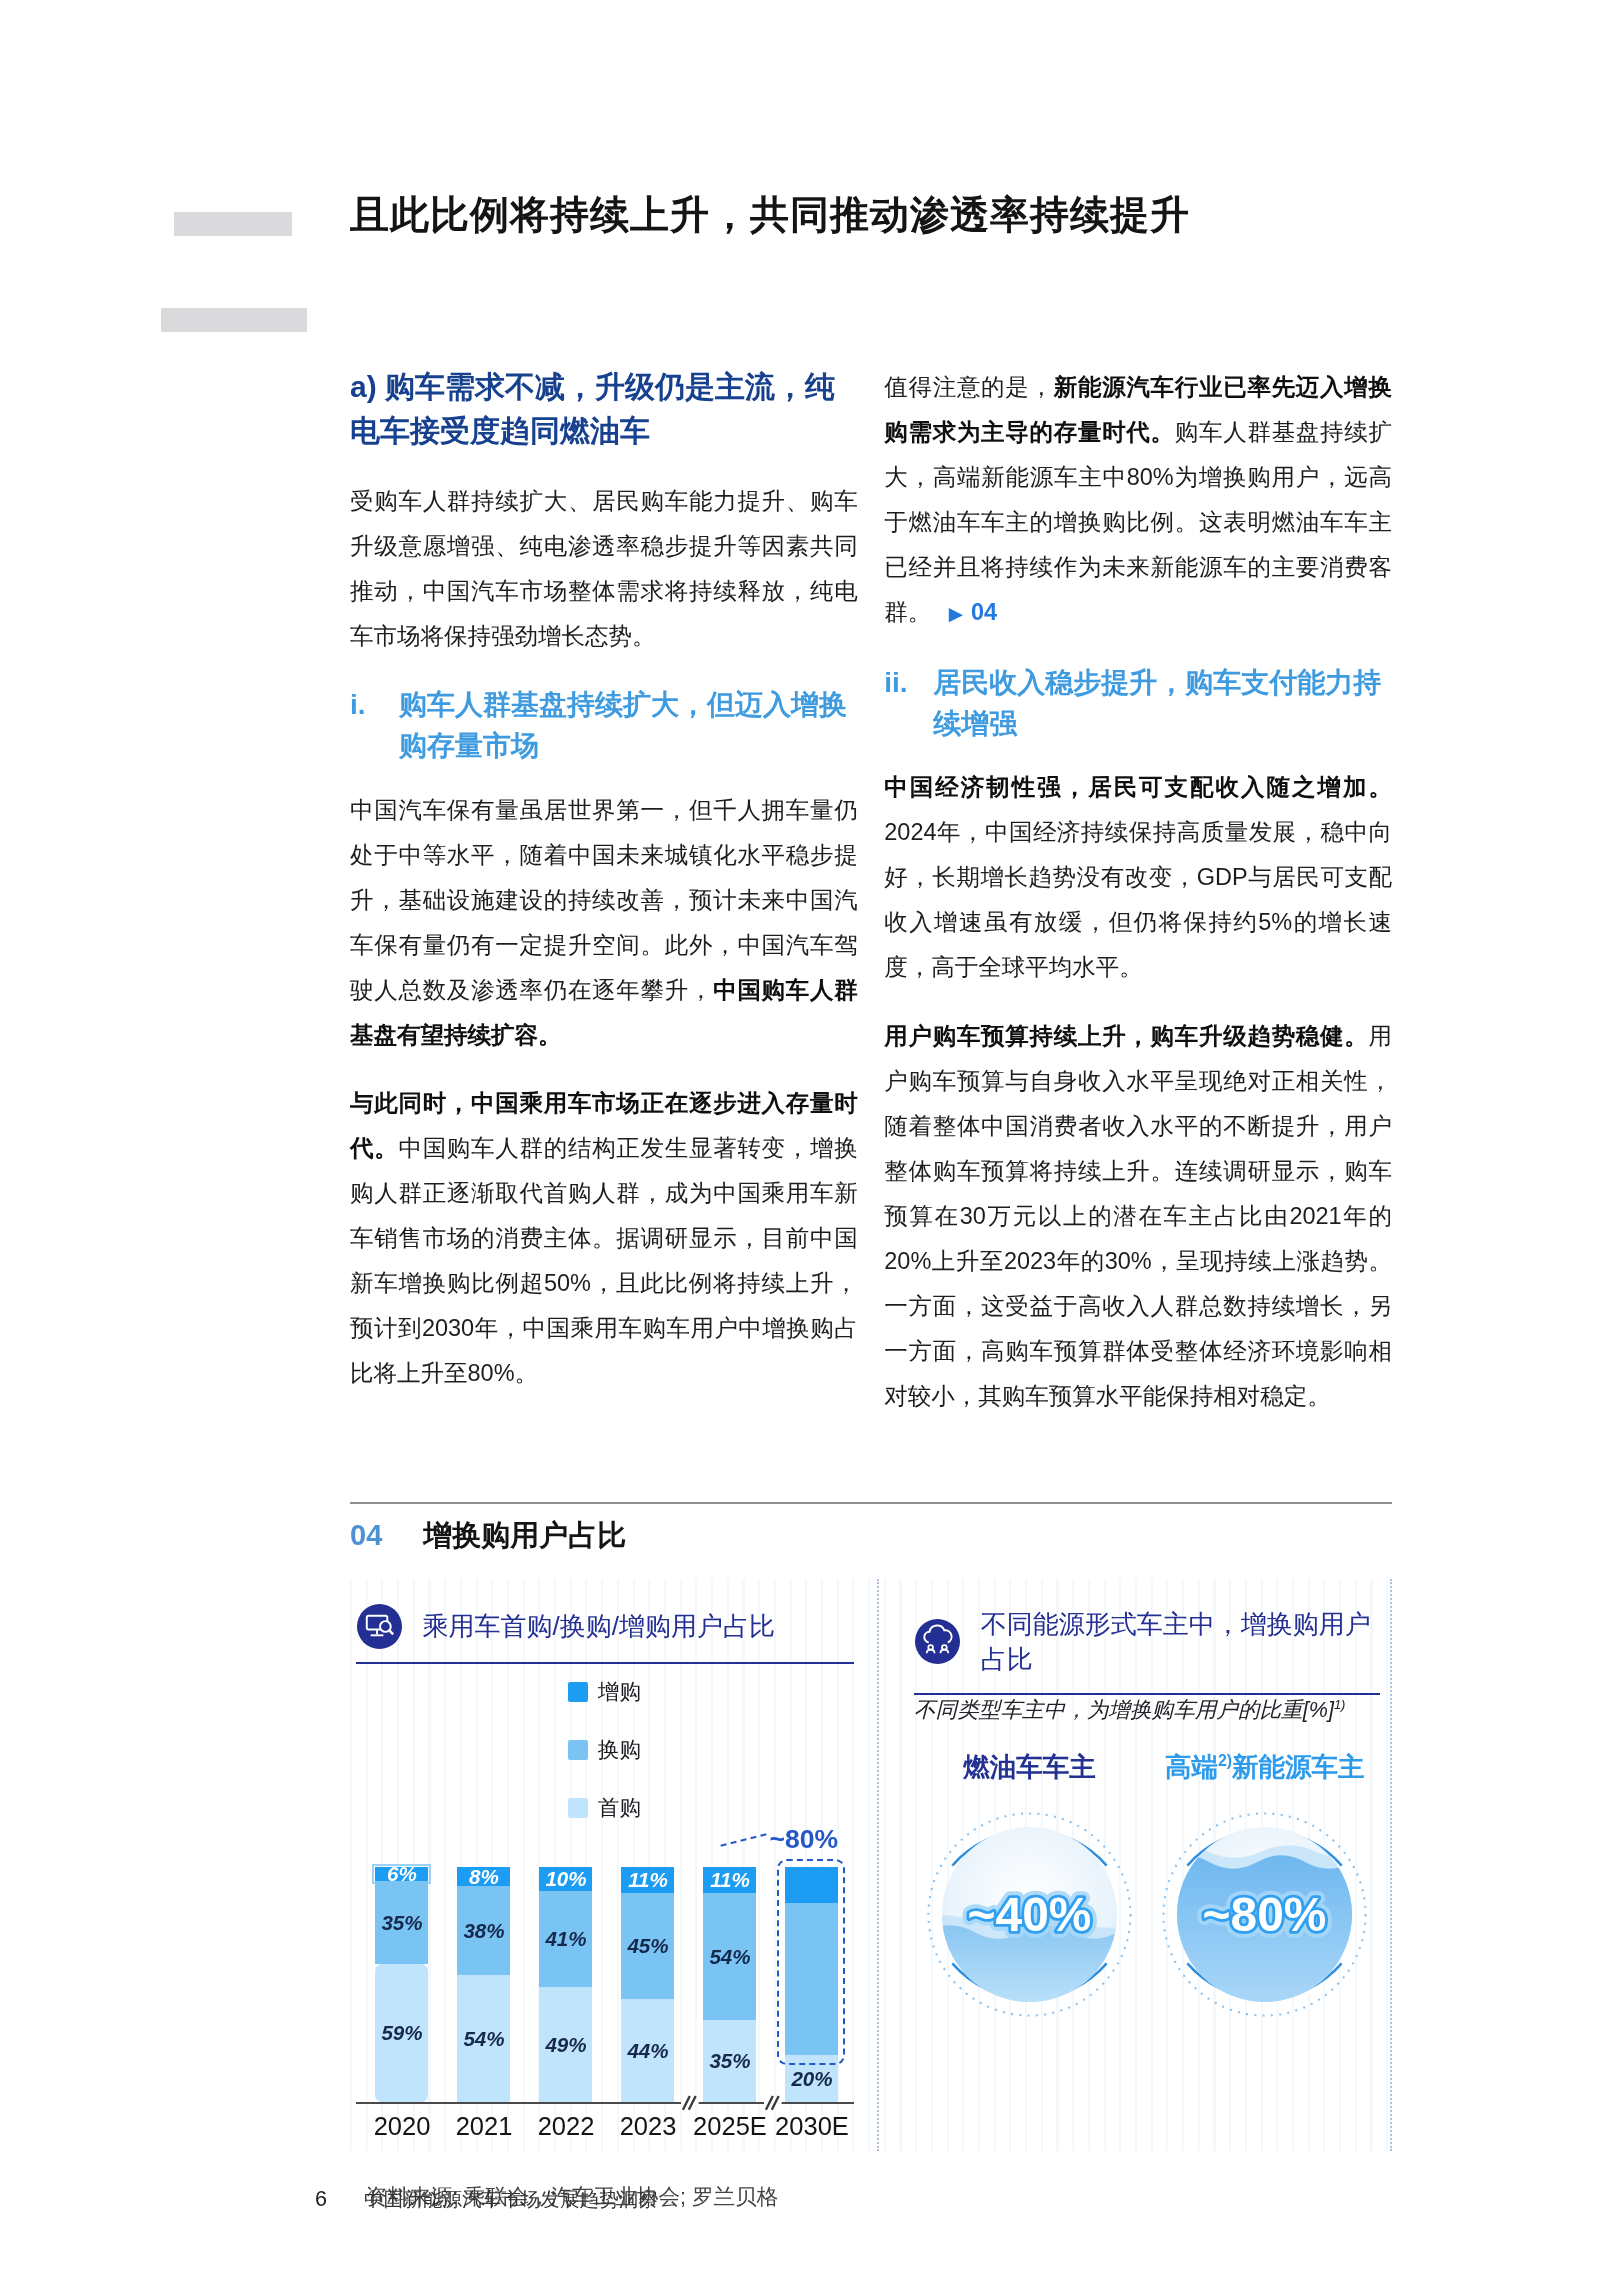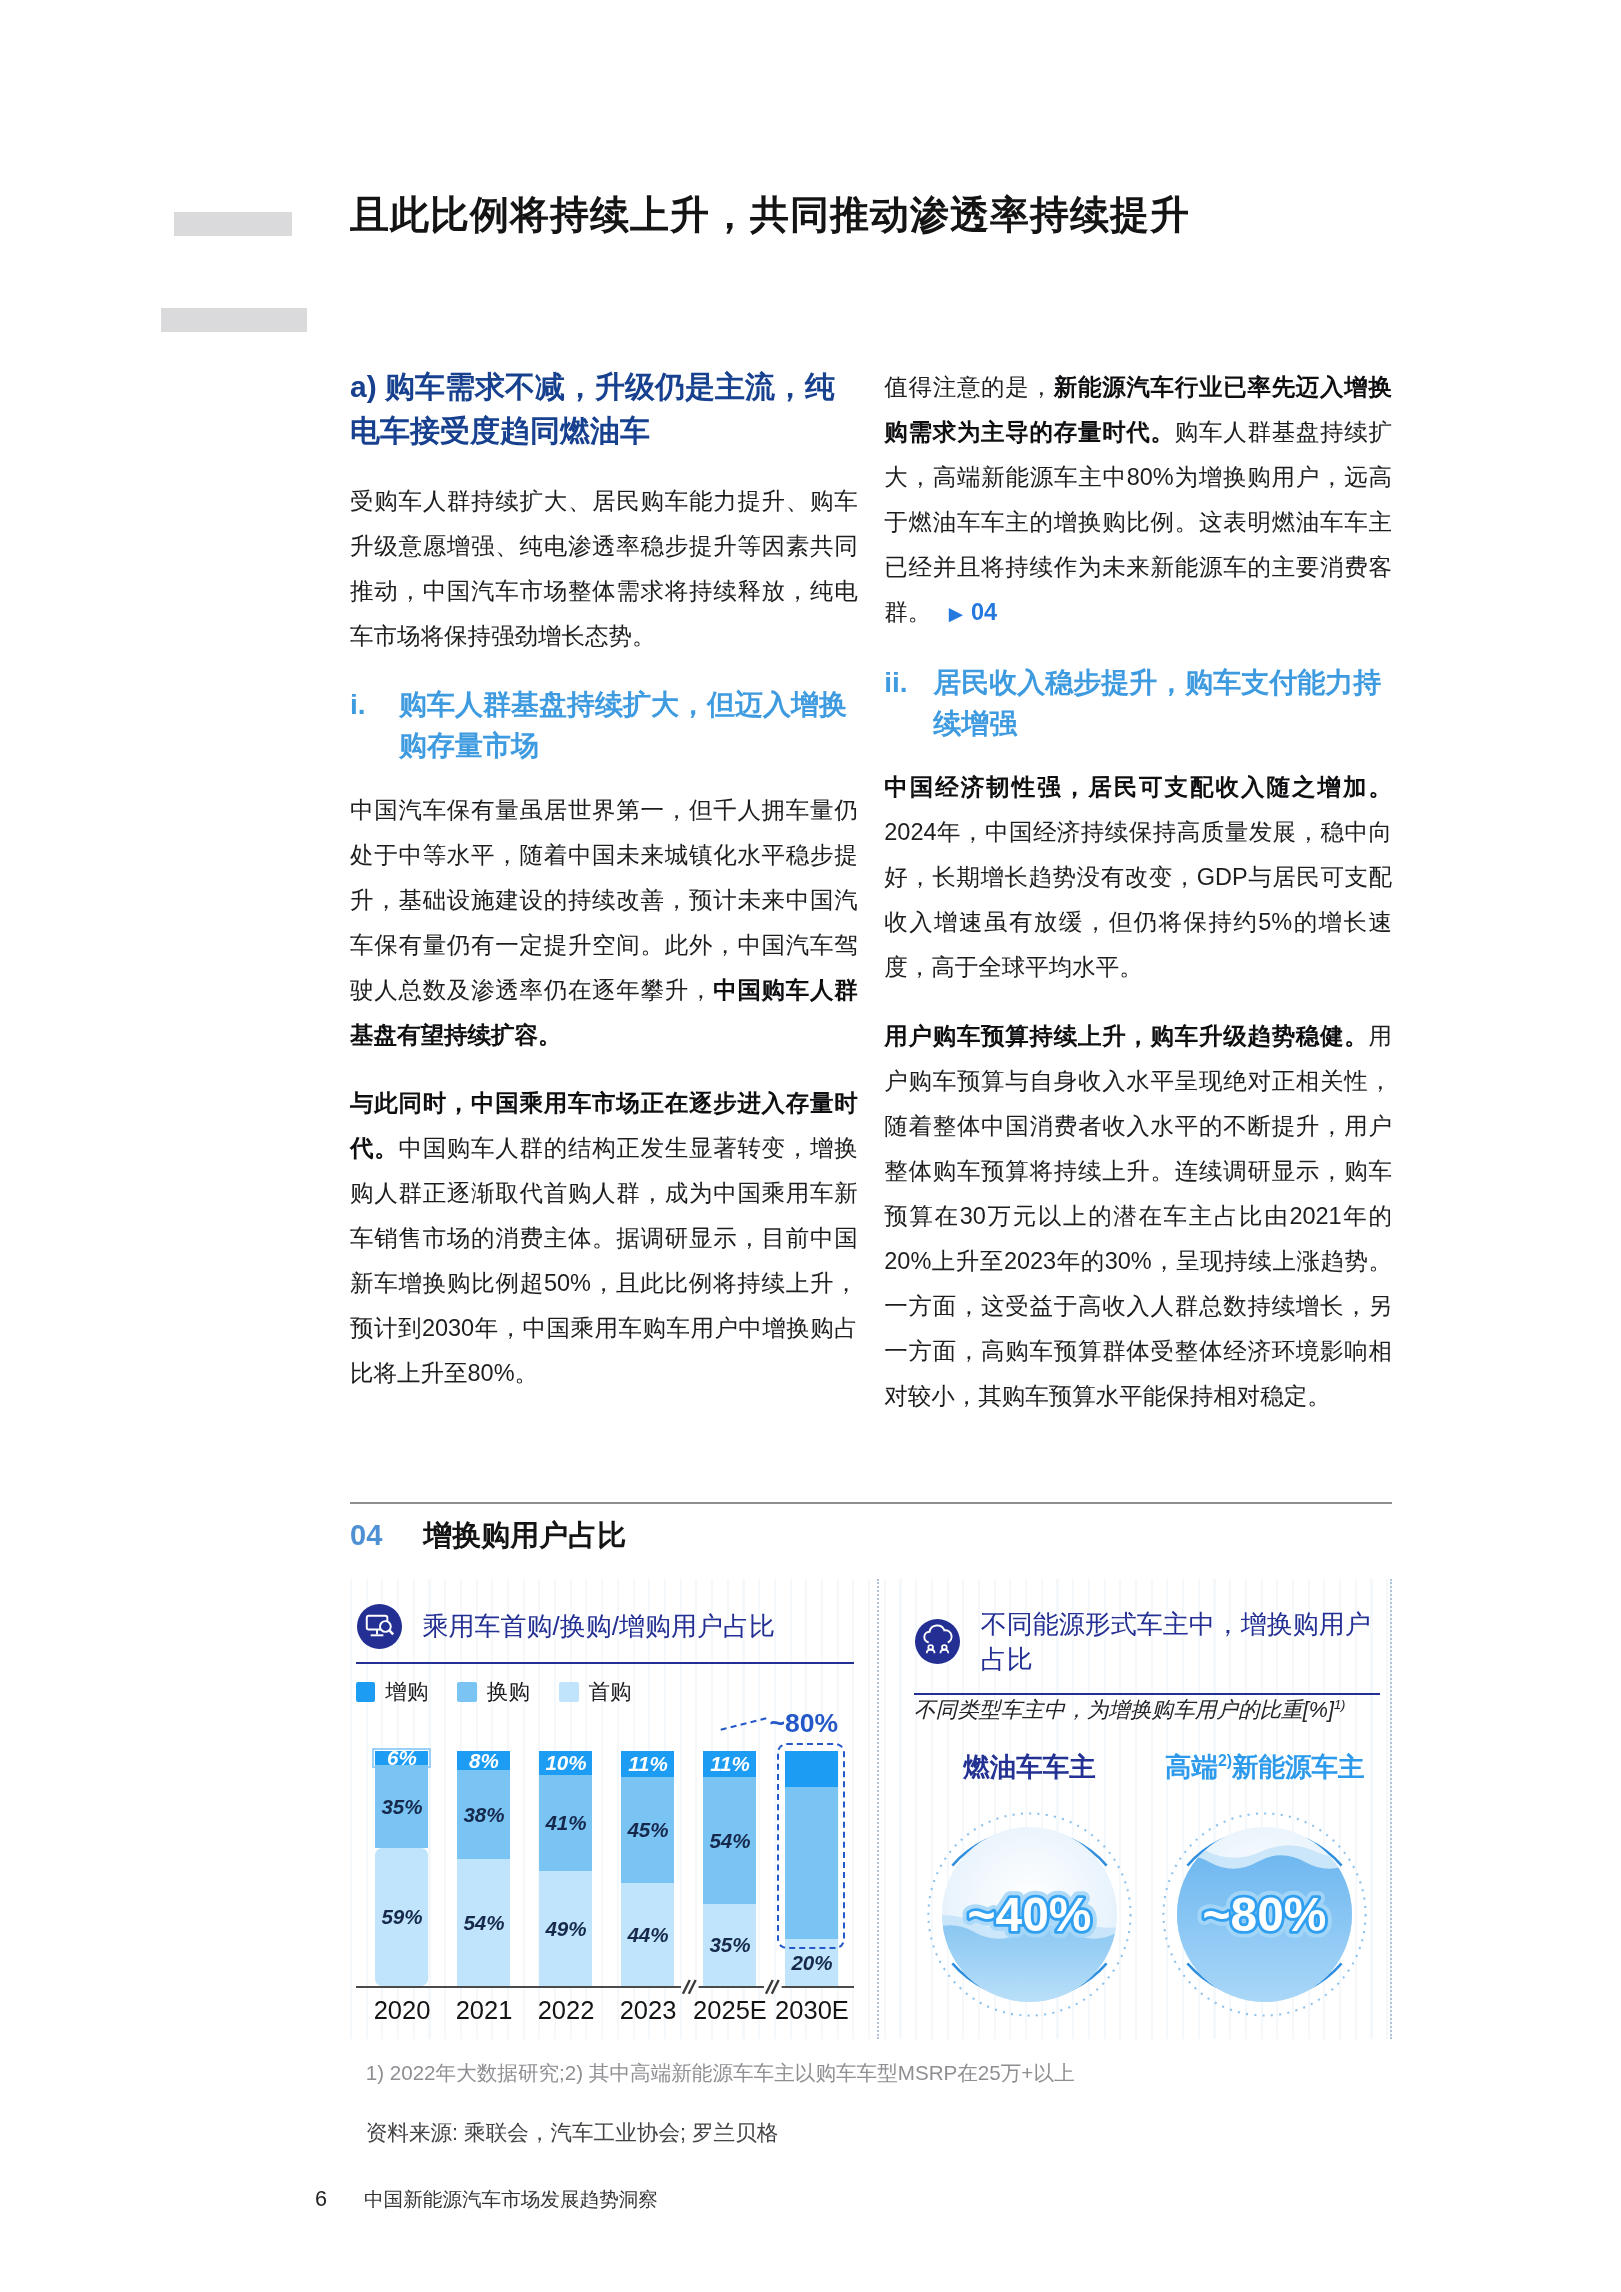--- a/index.html
+++ b/index.html
@@ -30,21 +30,21 @@
   .fig-head{display:flex;align-items:baseline;gap:41px;margin-top:11.8px;}
   .fig-num{font-size:29px;font-weight:700;color:#4E90D4;}
   .fig-title{font-size:29px;font-weight:700;color:#141414;margin:0;}
   .band{margin-top:23.5px;display:flex;position:relative;border-right:2px dotted #AEC3D8;
         background:repeating-linear-gradient(90deg,rgba(222,233,243,0.30) 0 2px,transparent 2px 15.7px);}
   .panel-left{width:529px;box-sizing:border-box;padding:23.5px 23.5px 9.8px 5.9px;border-right:2px dotted #AEC3D8;}
   .panel-right{flex:1;box-sizing:border-box;padding:23.5px 9.8px 9.8px 35px;}
   .ph{display:flex;align-items:center;gap:15.7px;border-bottom:2.9px solid #232F92;padding-bottom:11.8px;}
   .ph-title{font-size:26px;font-weight:400;color:#232F92;margin:4px;}
   .ph-icon{width:47px;height:47px;flex:none;}
-  .legend{display:flex;gap:29px;margin-top:13.7px;align-items:center;}
+  .legend{display:flex;gap:29px;margin-top:13.7px;align-items:center;flex-direction:column;}
   .lg-item{display:flex;gap:9.8px;align-items:center;font-size:21.6px;color:#1b1b20;}
   .lg-sw{width:19.6px;height:19.6px;border-radius:2px;display:inline-block;}
   .chart{margin-top:45px;position:relative;}
   .bars{display:flex;gap:29px;align-items:flex-end;height:235px;padding-left:19.6px;}
   .bar{width:53px;height:100%;position:relative;display:flex;flex-direction:column;}
   .seg{position:relative;display:flex;align-items:center;justify-content:center;}
   .seg-label{font-size:20.6px;font-weight:700;font-style:italic;}
   .seg-zeng .seg-label{color:#ffffff;}
   .seg-huan .seg-label,.seg-shou .seg-label{color:#16294D;}
   .seg-hl{outline:2px solid rgba(150,205,248,0.95);outline-offset:1px;}
@@ -286,21 +286,20 @@
     <path d="M0 46.599999999999994 Q 26 34.599999999999994 52 46.599999999999994 T 104 46.599999999999994 T 156 46.599999999999994 T 208 46.599999999999994 L 208 214 L 0 214 Z" fill="#BFE0F8" opacity="0.75"></path>
     <path d="M8 56.599999999999994 Q 31 43.599999999999994 54 56.599999999999994 T 100 56.599999999999994 T 146 56.599999999999994 T 192 56.599999999999994 T 238 56.599999999999994 L 238 214 L 8 214 Z" fill="url(#water1)"></path>
   </g>
   <text x="107" y="123" text-anchor="middle" font-size="46" font-weight="bold" fill="none" stroke="#A6D7F8" stroke-width="13" stroke-linejoin="round" opacity="0.9">~80%</text>
   <text x="107" y="123" text-anchor="middle" font-size="46" font-weight="bold" fill="#FFFFFF" stroke="#31A0F0" stroke-width="5.5" stroke-linejoin="round" paint-order="stroke">~80%</text>
 </svg></div>
           </div>
       </div>
     </div>
 
-    <div class="footnote">1) 2022年大数据研究;2) 其中高端新能源车车主以购车车型MSRP在25万+以上</div>
     <div class="source">资料来源: 乘联会，汽车工业协会; 罗兰贝格</div>
   </div>
 
   <div class="footer">
     <span class="footer-num">6</span>
     <span class="footer-title">中国新能源汽车市场发展趋势洞察</span>
   </div>
 
 </div>
 

